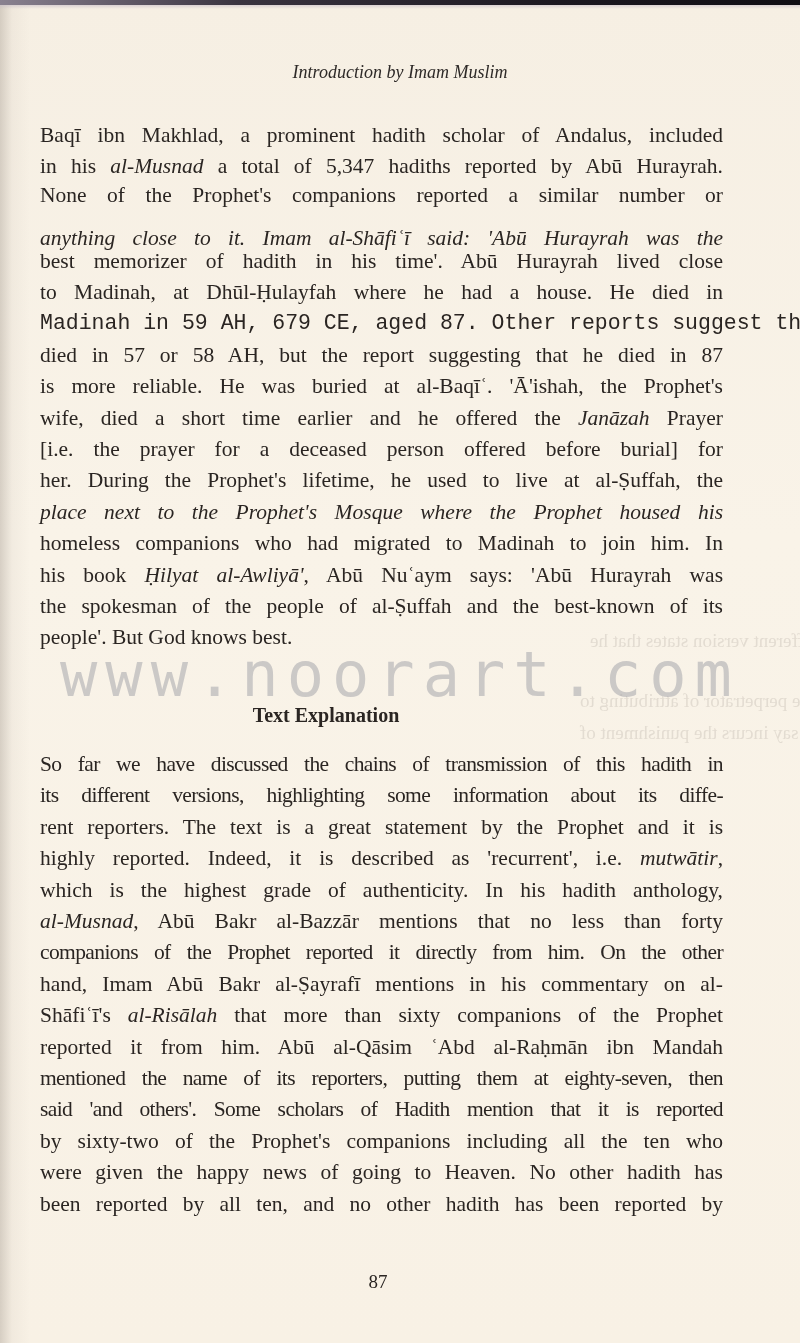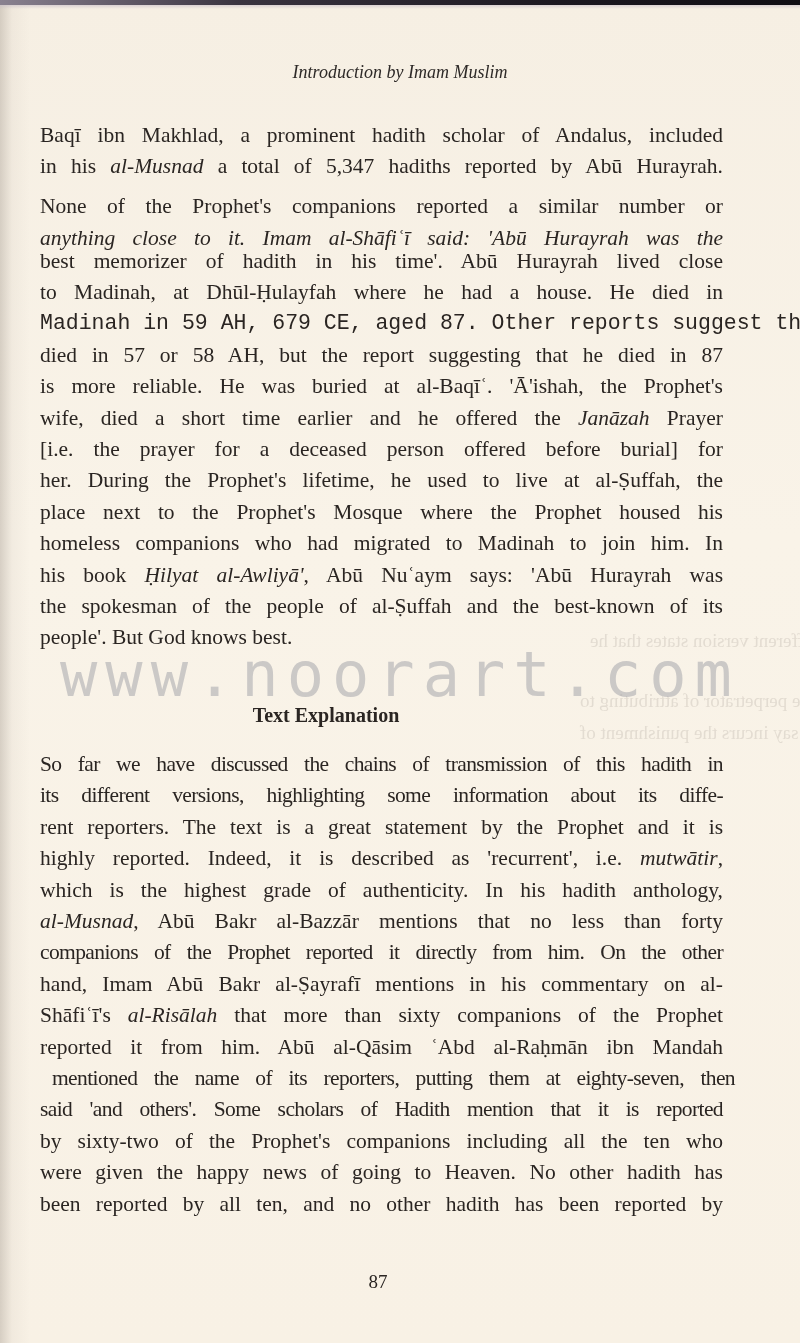--- a/index.html
+++ b/index.html
@@ -109,31 +109,31 @@
 
 <div class="page">
   <div class="top-edge"></div>
   <div class="top-edge-shadow"></div>
 
   <div class="running-head">Introduction by Imam Muslim</div>
 
   <div id="para1">
       <div class="line" style="top: 121px;"><span>Baqī ibn Makhlad, a prominent hadith scholar of Andalus, included</span></div>
       <div class="line" style="top: 152.4px;"><span>in his </span><i>al-Musnad</i><span> a total of 5,347 hadiths reported by Abū Hurayrah.</span></div>
-      <div class="line" style="top: 192px;"><span>None of the Prophet's companions reported a similar number or</span></div>
+      <div class="line" style="top: 181px;"><span>None of the Prophet's companions reported a similar number or</span></div>
       <div class="line" style="top: 224px; font-style: italic;"><span>anything close to it. Imam al-Shāfiʿī said: 'Abū Hurayrah was the</span></div>
       <div class="line" style="top: 246.6px;"><span>best memorizer of hadith in his time'. Abū Hurayrah lived close</span></div>
       <div class="line" style="top: 278px;"><span>to Madinah, at Dhūl-Ḥulayfah where he had a house. He died in</span></div>
       <div class="line" style="top: 309.4px; font-family: Liberation Mono, monospace;"><span>Madinah in 59 AH, 679 CE, aged 87. Other reports suggest that he</span></div>
       <div class="line" style="top: 340.8px;"><span>died in 57 or 58 AH, but the report suggesting that he died in 87</span></div>
       <div class="line" style="top: 372.2px;"><span>is more reliable. He was buried at al-Baqīʿ. 'Ā'ishah, the Prophet's</span></div>
       <div class="line" style="top: 403.6px;"><span>wife, died a short time earlier and he offered the </span><i>Janāzah</i><span> Prayer</span></div>
       <div class="line" style="top: 435px;"><span>[i.e. the prayer for a deceased person offered before burial] for</span></div>
       <div class="line" style="top: 466.4px;"><span>her. During the Prophet's lifetime, he used to live at al-Ṣuffah, the</span></div>
-      <div class="line" style="top: 497.8px;"><span>place next to the Prophet's Mosque where the Prophet housed his</span></div>
+      <div class="line" style="top: 497.8px; font-style: italic;"><span>place next to the Prophet's Mosque where the Prophet housed his</span></div>
       <div class="line" style="top: 529.2px;"><span>homeless companions who had migrated to Madinah to join him. In</span></div>
       <div class="line" style="top: 560.6px;"><span>his book </span><i>Ḥilyat al-Awliyā'</i><span>, Abū Nuʿaym says: 'Abū Hurayrah was</span></div>
       <div class="line" style="top: 592px;"><span>the spokesman of the people of al-Ṣuffah and the best-known of its</span></div>
       <div class="line last" style="top: 623.4px;"><span>people'. But God knows best.</span></div>
     </div>
 
   <div class="bleed" style="top:630px; left:590px;">Fire'. A different version states that he</div>
   <div class="bleed" style="top:690px; left:580px;">What the hadith tells us is that the perpetrator of attributing to</div>
   <div class="bleed" style="top:722px; left:580px;">the Prophet a statement he did not say incurs the punishment of</div>
 
@@ -145,21 +145,21 @@
       <div class="line tight" style="top: 750px;"><span>So far we have discussed the chains of transmission of this hadith in</span></div>
       <div class="line tight" style="top: 781.4px;"><span>its different versions, highlighting some information about its diffe-</span></div>
       <div class="line" style="top: 812.8px;"><span>rent reporters. The text is a great statement by the Prophet and it is</span></div>
       <div class="line" style="top: 844.2px;"><span>highly reported. Indeed, it is described as 'recurrent', i.e. </span><i>mutwātir</i><span>,</span></div>
       <div class="line" style="top: 875.6px;"><span>which is the highest grade of authenticity. In his hadith anthology,</span></div>
       <div class="line" style="top: 907px;"><i>al-Musnad</i><span>, Abū Bakr al-Bazzār mentions that no less than forty</span></div>
       <div class="line tight" style="top: 938.4px;"><span>companions of the Prophet reported it directly from him. On the other</span></div>
       <div class="line" style="top: 969.8px;"><span>hand, Imam Abū Bakr al-Ṣayrafī mentions in his commentary on al-</span></div>
       <div class="line" style="top: 1001.2px;"><span>Shāfiʿī's </span><i>al-Risālah</i><span> that more than sixty companions of the Prophet</span></div>
       <div class="line" style="top: 1032.6px;"><span>reported it from him. Abū al-Qāsim ʿAbd al-Raḥmān ibn Mandah</span></div>
-      <div class="line tight" style="top: 1064px; margin-left: 12px;"><span>mentioned the name of its reporters, putting them at eighty-seven, then</span></div>
+      <div class="line tight" style="top: 1064px;"><span>mentioned the name of its reporters, putting them at eighty-seven, then</span></div>
       <div class="line tight" style="top: 1095.4px;"><span>said 'and others'. Some scholars of Hadith mention that it is reported</span></div>
       <div class="line" style="top: 1126.8px;"><span>by sixty-two of the Prophet's companions including all the ten who</span></div>
       <div class="line" style="top: 1158.2px;"><span>were given the happy news of going to Heaven. No other hadith has</span></div>
       <div class="line" style="top: 1189.6px;"><span>been reported by all ten, and no other hadith has been reported by</span></div>
     </div>
 
   <div class="page-number">87</div>
 </div>
 
 </body></html>

